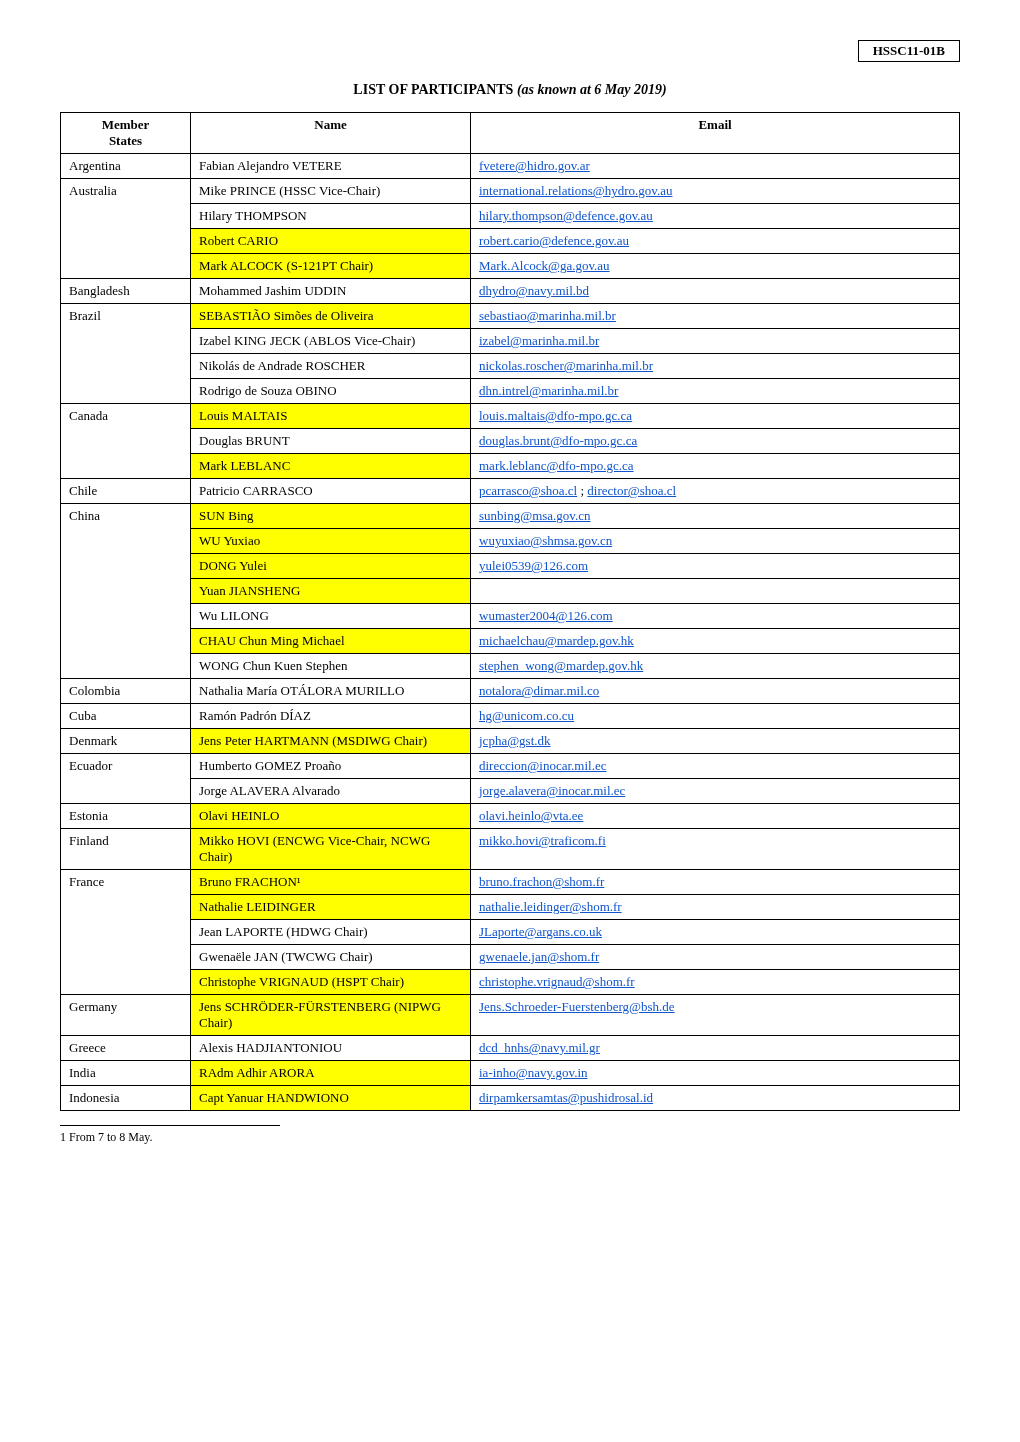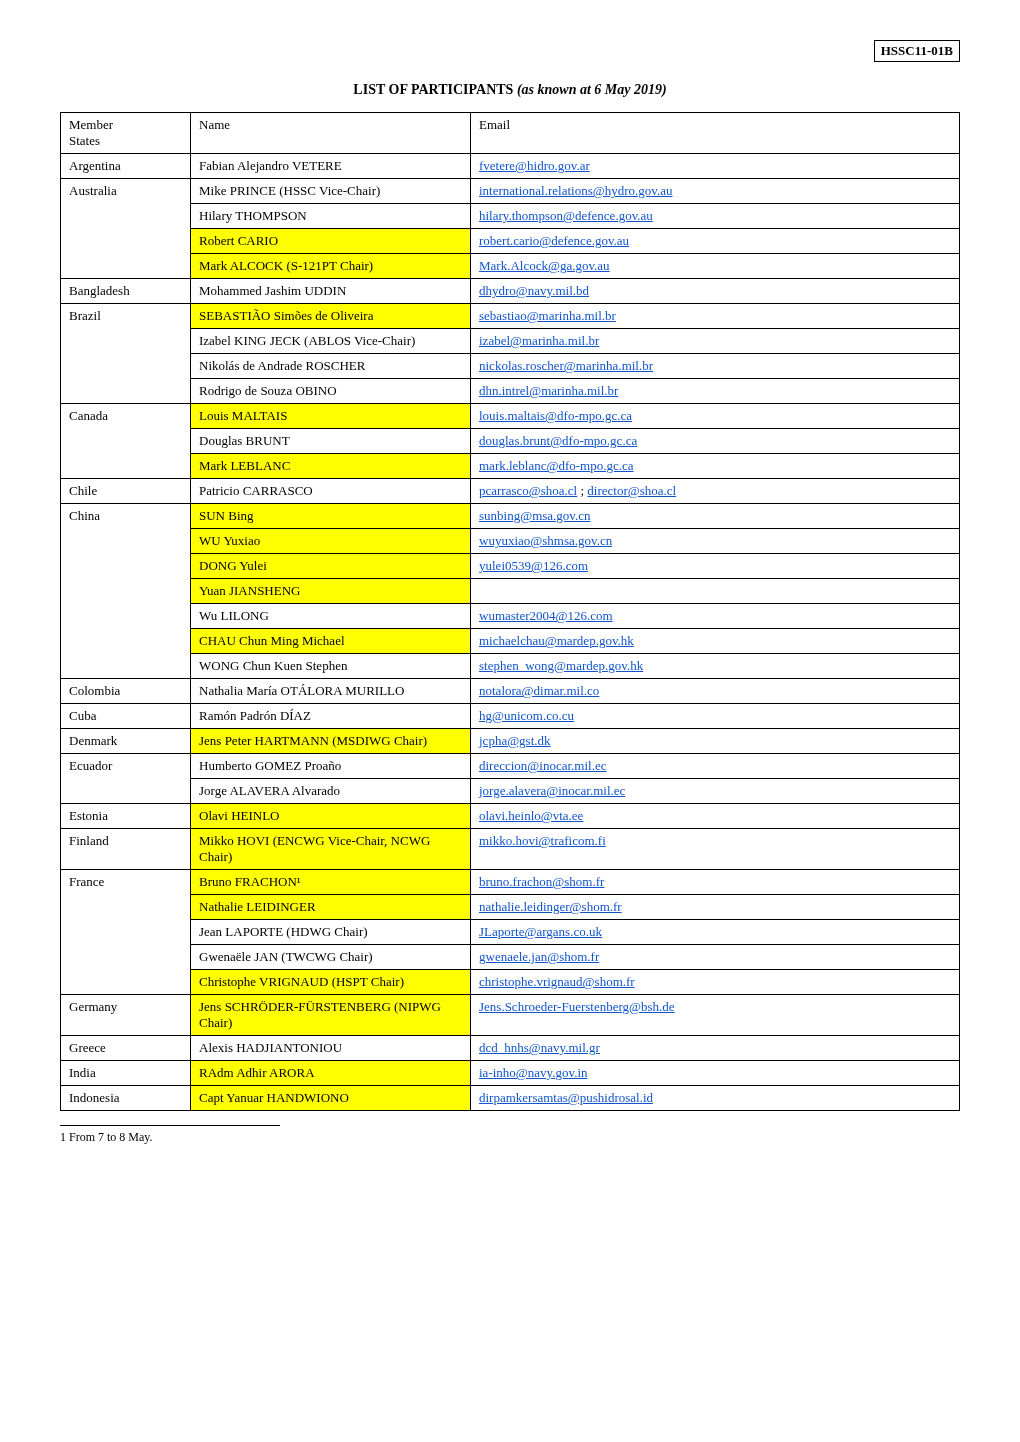--- a/index.html
+++ b/index.html
@@ -10,21 +10,21 @@
       color: #000;
       padding: 40px 60px;
       max-width: 1020px;
     }
     .doc-id {
       text-align: right;
       font-weight: bold;
       font-size: 13px;
       border: 1.5px solid #000;
       display: inline-block;
-      padding: 2px 6px;
+      padding: 2px 14px;
       float: right;
     }
     .header {
       text-align: center;
       margin-top: 10px;
       margin-bottom: 20px;
     }
     .header .meeting-title {
       font-size: 13.5px;
       font-weight: bold;
@@ -49,22 +49,22 @@
       width: 100%;
       border-collapse: collapse;
       border: 1.5px solid #000;
     }
     th, td {
       border: 1px solid #000;
       padding: 4px 8px;
       vertical-align: top;
     }
     th {
-      font-weight: normal;
-      text-align: left;
+      font-weight: bold;
+      text-align: center;
       background: #fff;
     }
     .col-member { width: 130px; }
     .col-name { width: 280px; }
     .col-email { width: auto; }
     .highlighted { background-color: #ffff00; }
     a { color: #1155cc; text-decoration: underline; }
     .footnote {
       margin-top: 14px;
       font-size: 12px;

